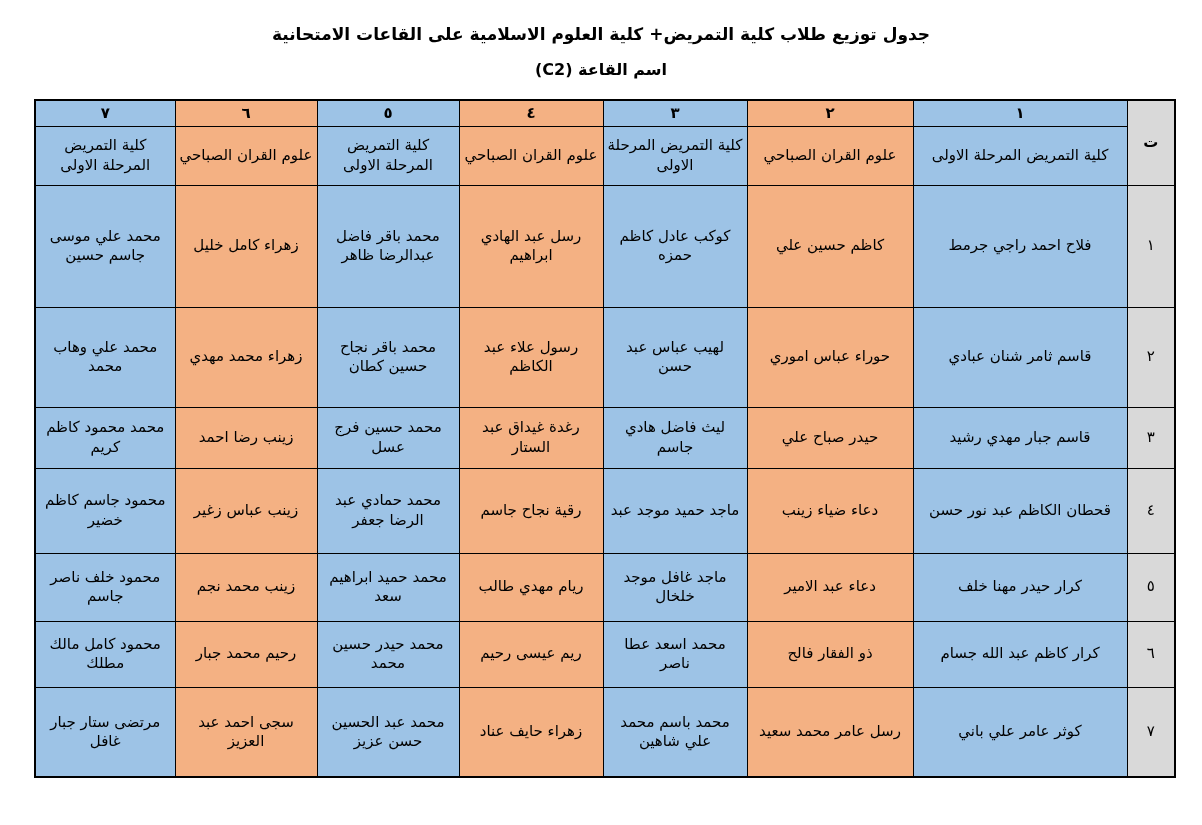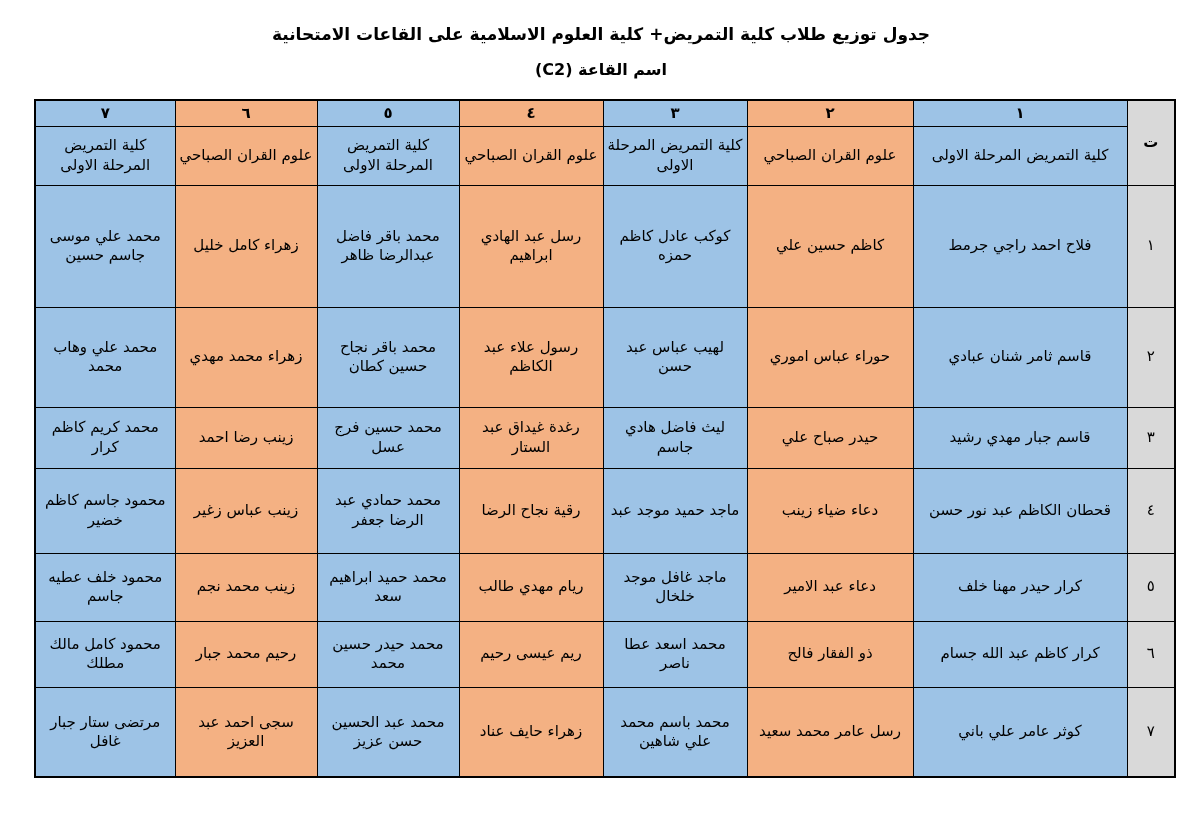--- a/index.html
+++ b/index.html
@@ -140,43 +140,43 @@
       </tr>
 
       <tr style="height:61px">
         <td class="c-gray serial-cell">٣</td>
         <td class="c-blue">قاسم جبار مهدي رشيد</td>
         <td class="c-orange">حيدر صباح علي</td>
         <td class="c-blue">ليث فاضل هادي جاسم</td>
         <td class="c-orange">رغدة غيداق عبد الستار</td>
         <td class="c-blue">محمد حسين فرج عسل</td>
         <td class="c-orange">زينب رضا احمد</td>
-        <td class="c-blue">محمد كريم كاظم كرار</td>
+        <td class="c-blue">محمد محمود كاظم كريم</td>
       </tr>
 
       <tr style="height:85px">
         <td class="c-gray serial-cell">٤</td>
         <td class="c-blue">قحطان الكاظم عبد نور حسن</td>
         <td class="c-orange">دعاء ضياء زينب</td>
         <td class="c-blue">ماجد حميد موجد عبد</td>
-        <td class="c-orange">رقية نجاح الرضا</td>
+        <td class="c-orange">رقية نجاح جاسم</td>
         <td class="c-blue">محمد حمادي عبد الرضا جعفر</td>
         <td class="c-orange">زينب عباس زغير</td>
         <td class="c-blue">محمود جاسم كاظم خضير</td>
       </tr>
 
       <tr style="height:68px">
         <td class="c-gray serial-cell">٥</td>
         <td class="c-blue">كرار حيدر مهنا خلف</td>
         <td class="c-orange">دعاء عبد الامير</td>
         <td class="c-blue">ماجد غافل موجد خلخال</td>
         <td class="c-orange">ريام مهدي طالب</td>
         <td class="c-blue">محمد حميد ابراهيم سعد</td>
         <td class="c-orange">زينب محمد نجم</td>
-        <td class="c-blue">محمود خلف عطيه جاسم</td>
+        <td class="c-blue">محمود خلف ناصر جاسم</td>
       </tr>
 
       <tr style="height:66px">
         <td class="c-gray serial-cell serial-bottom">٦</td>
         <td class="c-blue">كرار كاظم عبد الله جسام</td>
         <td class="c-orange">ذو الفقار فالح</td>
         <td class="c-blue">محمد اسعد عطا ناصر</td>
         <td class="c-orange">ريم عيسى رحيم</td>
         <td class="c-blue">محمد حيدر حسين محمد</td>
         <td class="c-orange">رحيم محمد جبار</td>

